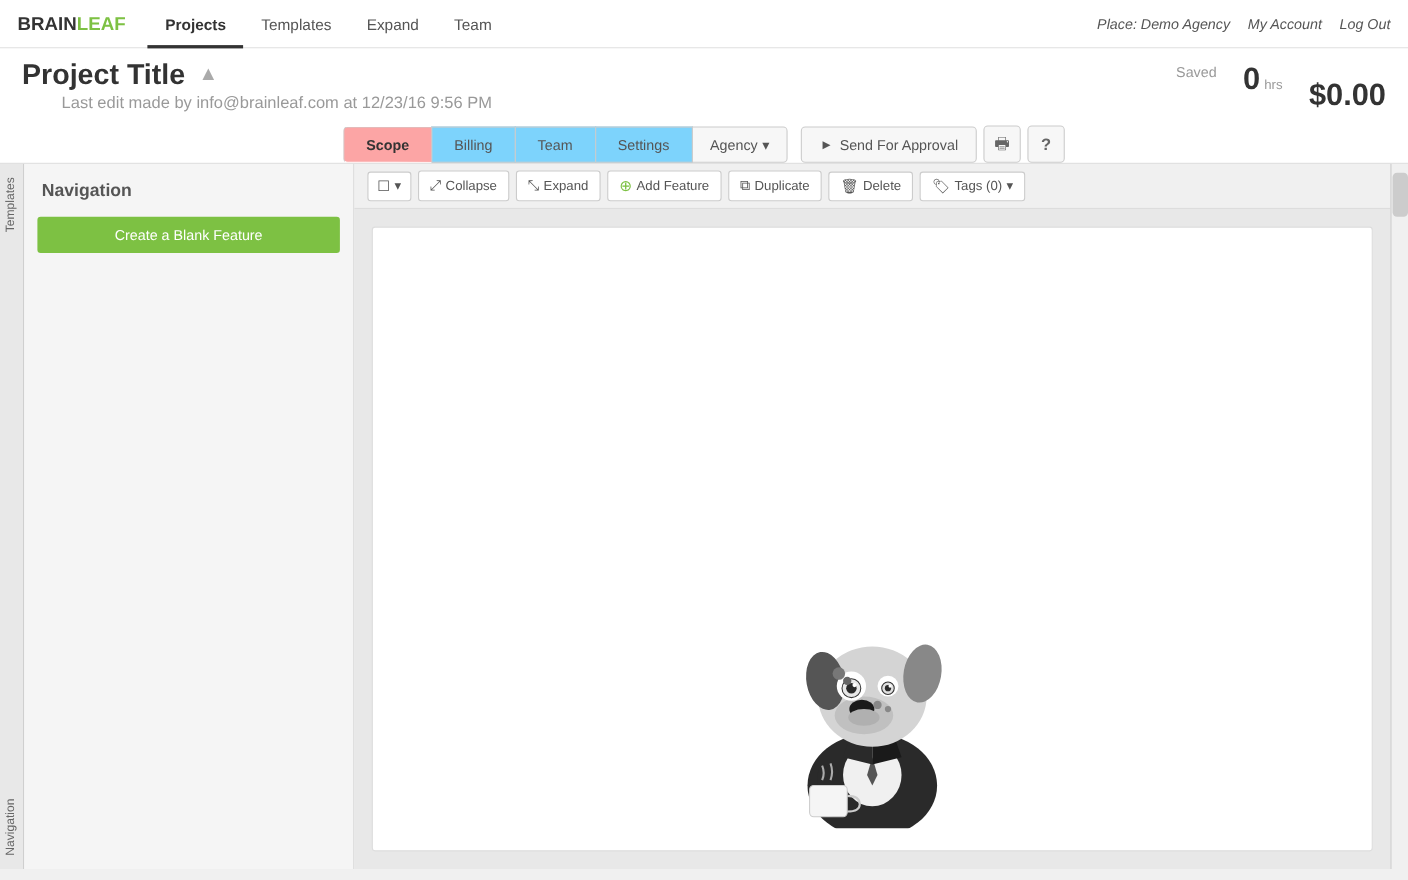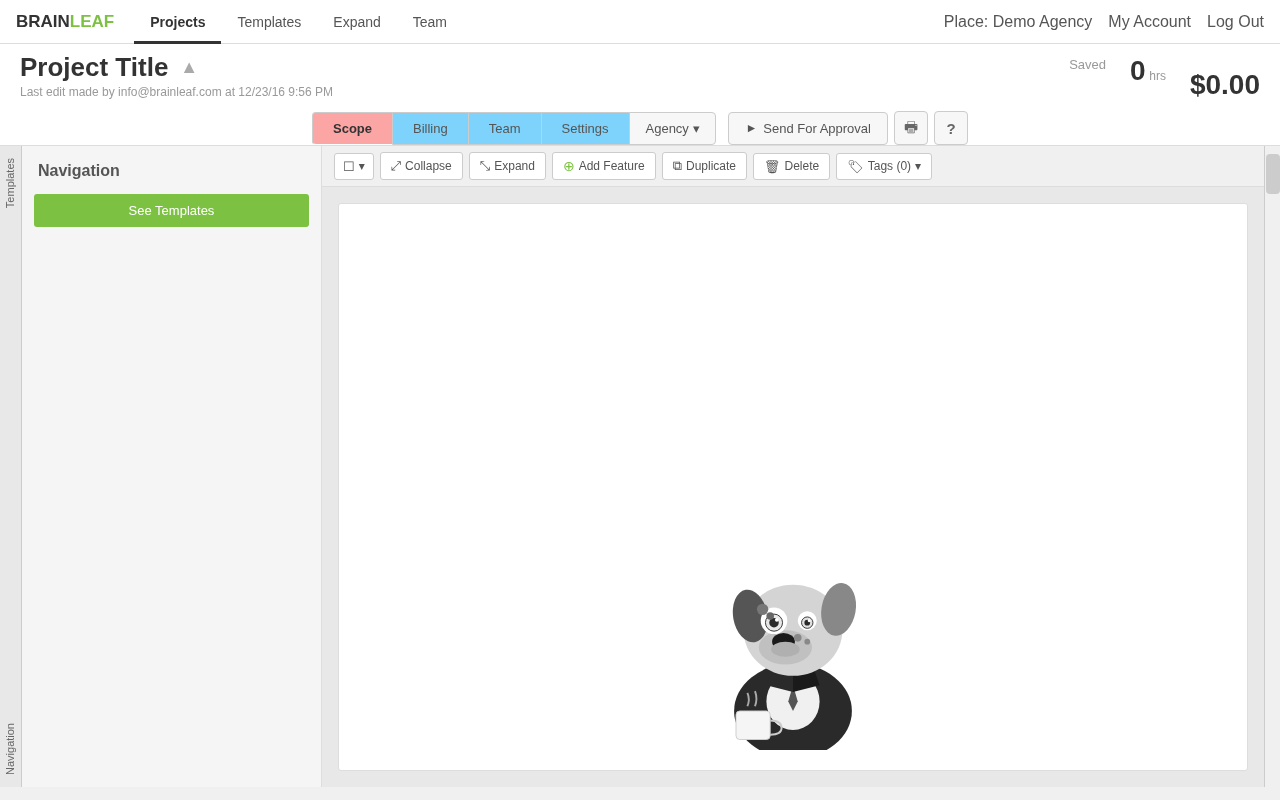--- a/index.html
+++ b/index.html
@@ -37,46 +37,48 @@
     }
     .nav-link.active {
       border-bottom: 3px solid #333;
       color: #333;
       font-weight: bold;
     }
     .nav-right {
       display: flex;
       align-items: center;
       gap: 16px;
-      font-size: 16px;
-      color: #555;
+      font-size: 13px;
+      color: #555;
+      font-style: italic;
     }
     .nav-right a { color: #555; text-decoration: none; cursor: pointer; }
 
     
     #project-header {
       background: #fff;
       border-bottom: 1px solid #ddd;
       padding: 8px 20px 0 20px;
     }
     .project-title-row {
       display: flex;
       align-items: center;
       justify-content: space-between;
     }
     .project-title {
       font-size: 26px;
       font-weight: bold;
       color: #333;
     }
     .project-meta {
-      font-size: 12px;
+      font-size: 15px;
       color: #999;
       margin-top: 2px;
       margin-bottom: 6px;
+      margin-left: 36px;
     }
     .project-right {
       display: flex;
       align-items: flex-start;
       gap: 24px;
     }
     .saved-label { color: #999; font-size: 13px; }
     .hrs-block {
       text-align: center;
       line-height: 1;
@@ -339,21 +341,21 @@
 
 <div id="main-body" style="display:flex;height:calc(800px - 44px - 115px);">
 
   <div id="side-tabs">
     <div class="side-tab-label">Templates</div>
     <div class="side-tab-label" style="margin-top:auto;">Navigation</div>
   </div>
 
   <div id="left-panel">
     <div class="panel-title">Navigation</div>
-    <button class="green-btn">See Templates</button>
+    <button class="green-btn">Create a Blank Feature</button>
   </div>
 
   <div id="content-area">
 
     <div id="toolbar">
       <div class="toolbar-select">
         <span style="font-size:13px;">☐</span>
         <span>▾</span>
       </div>
       <button class="toolbar-btn">

